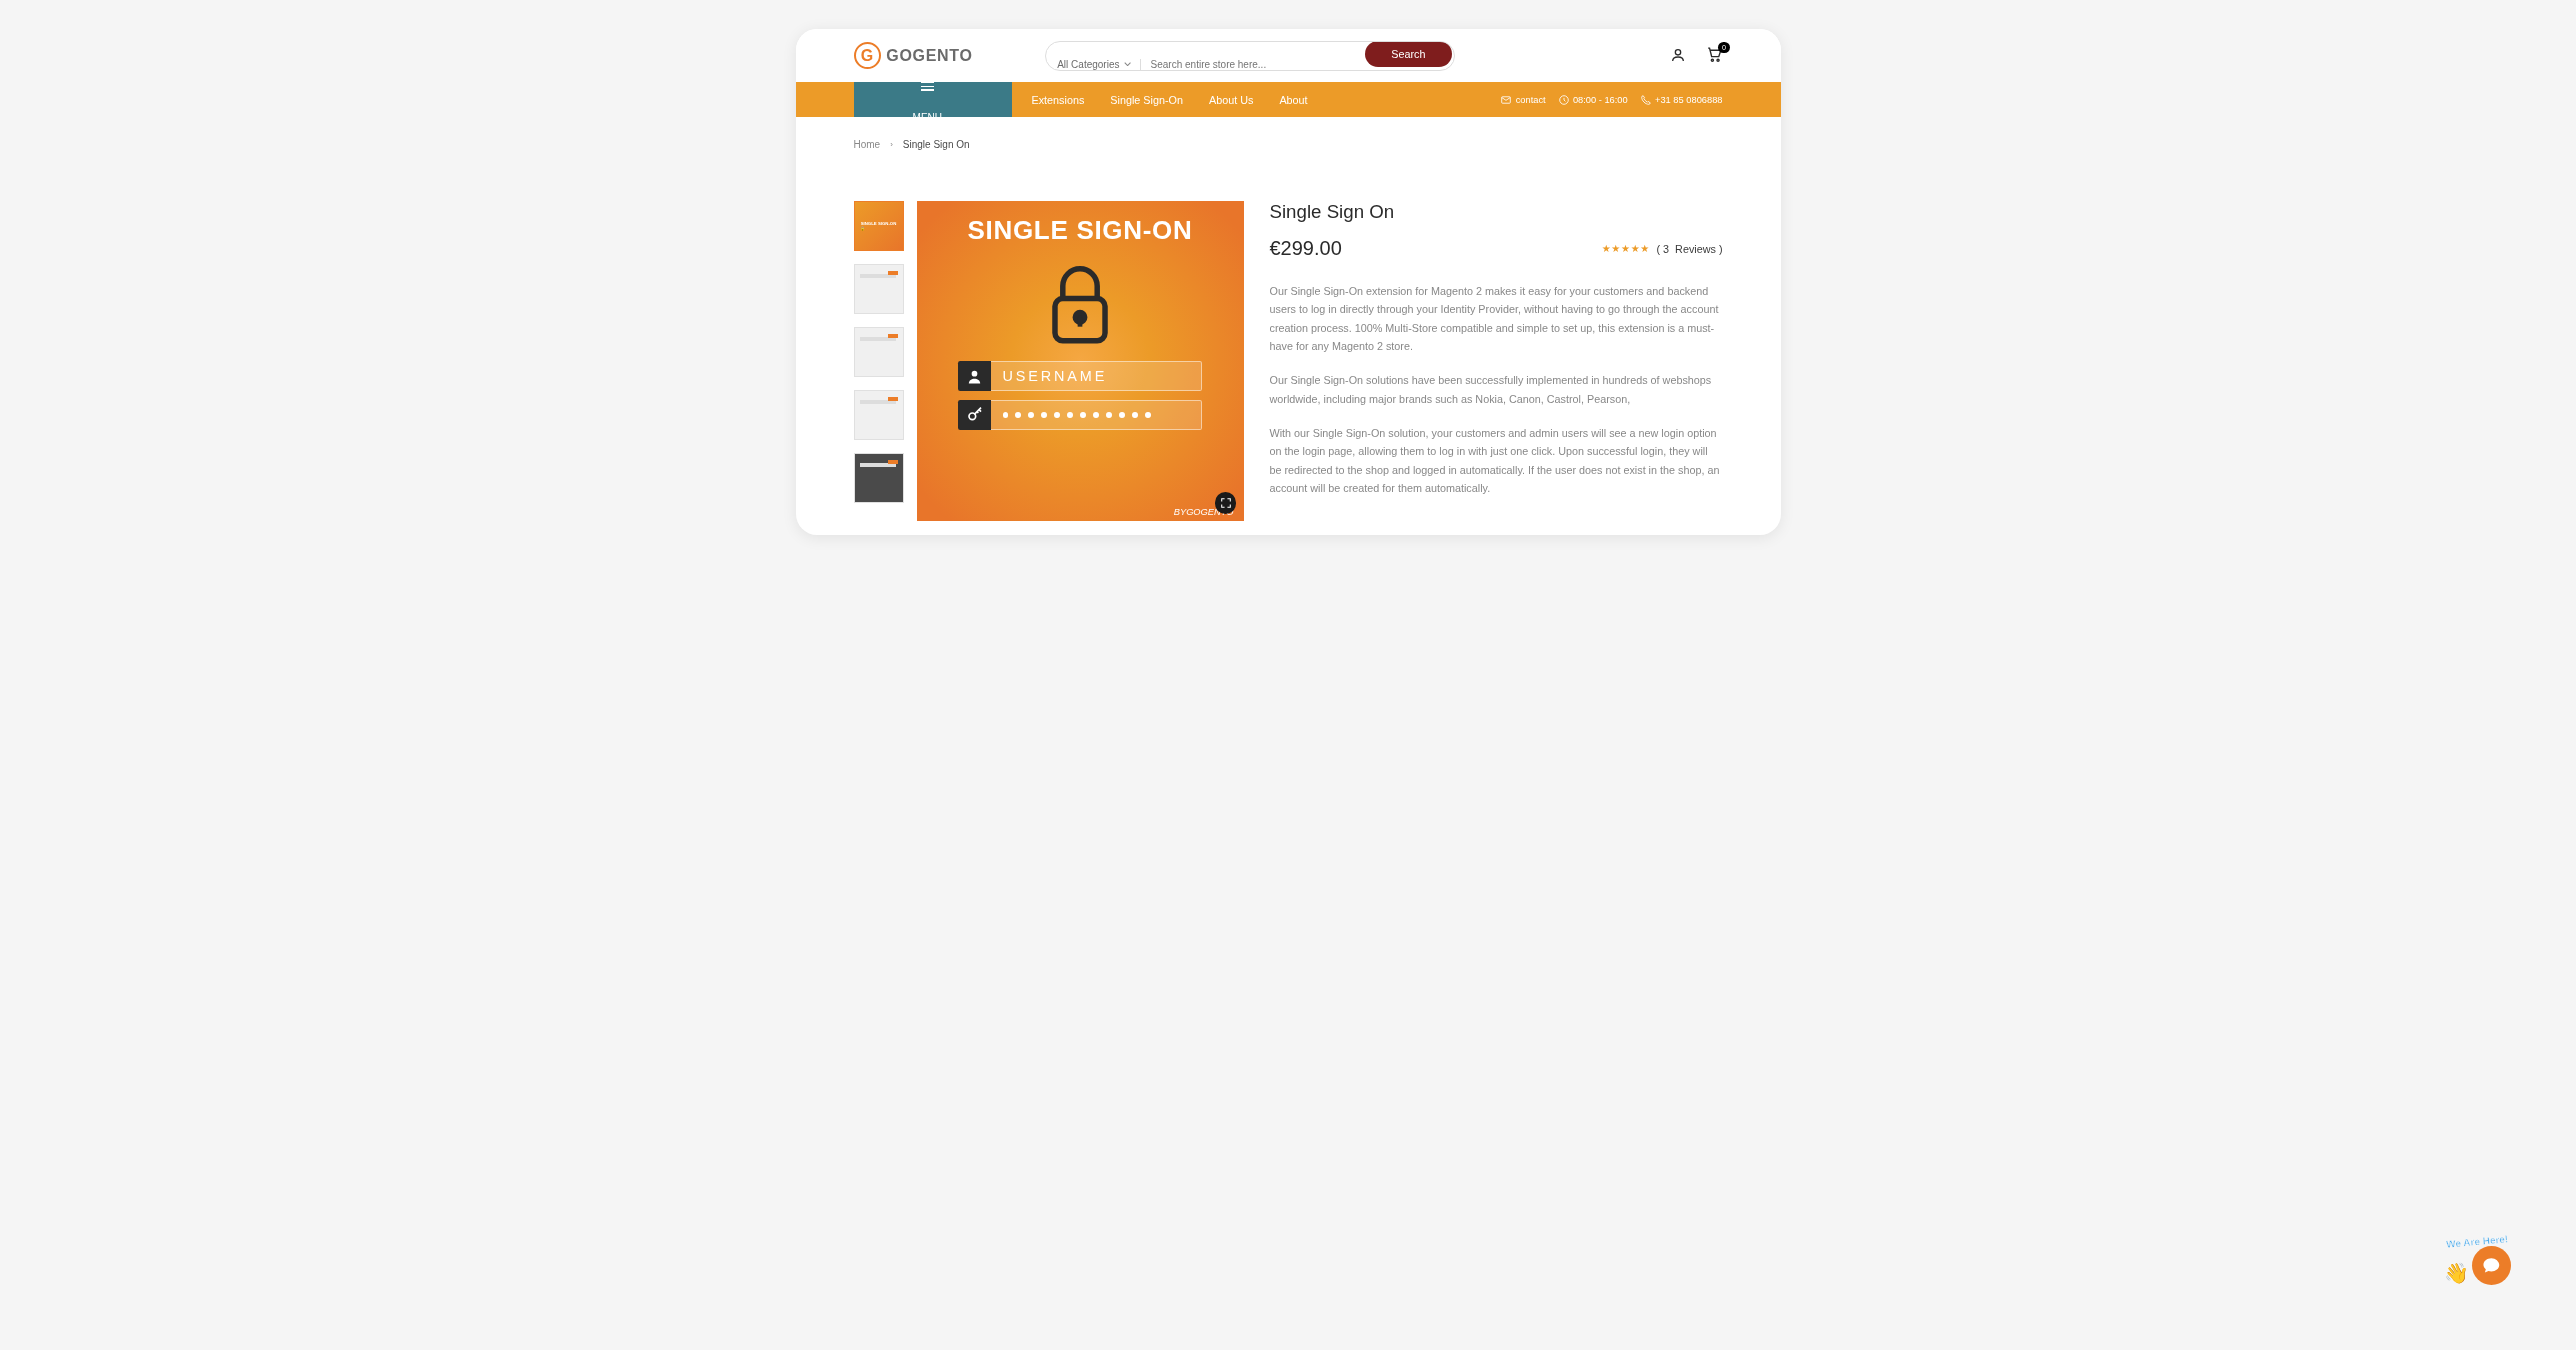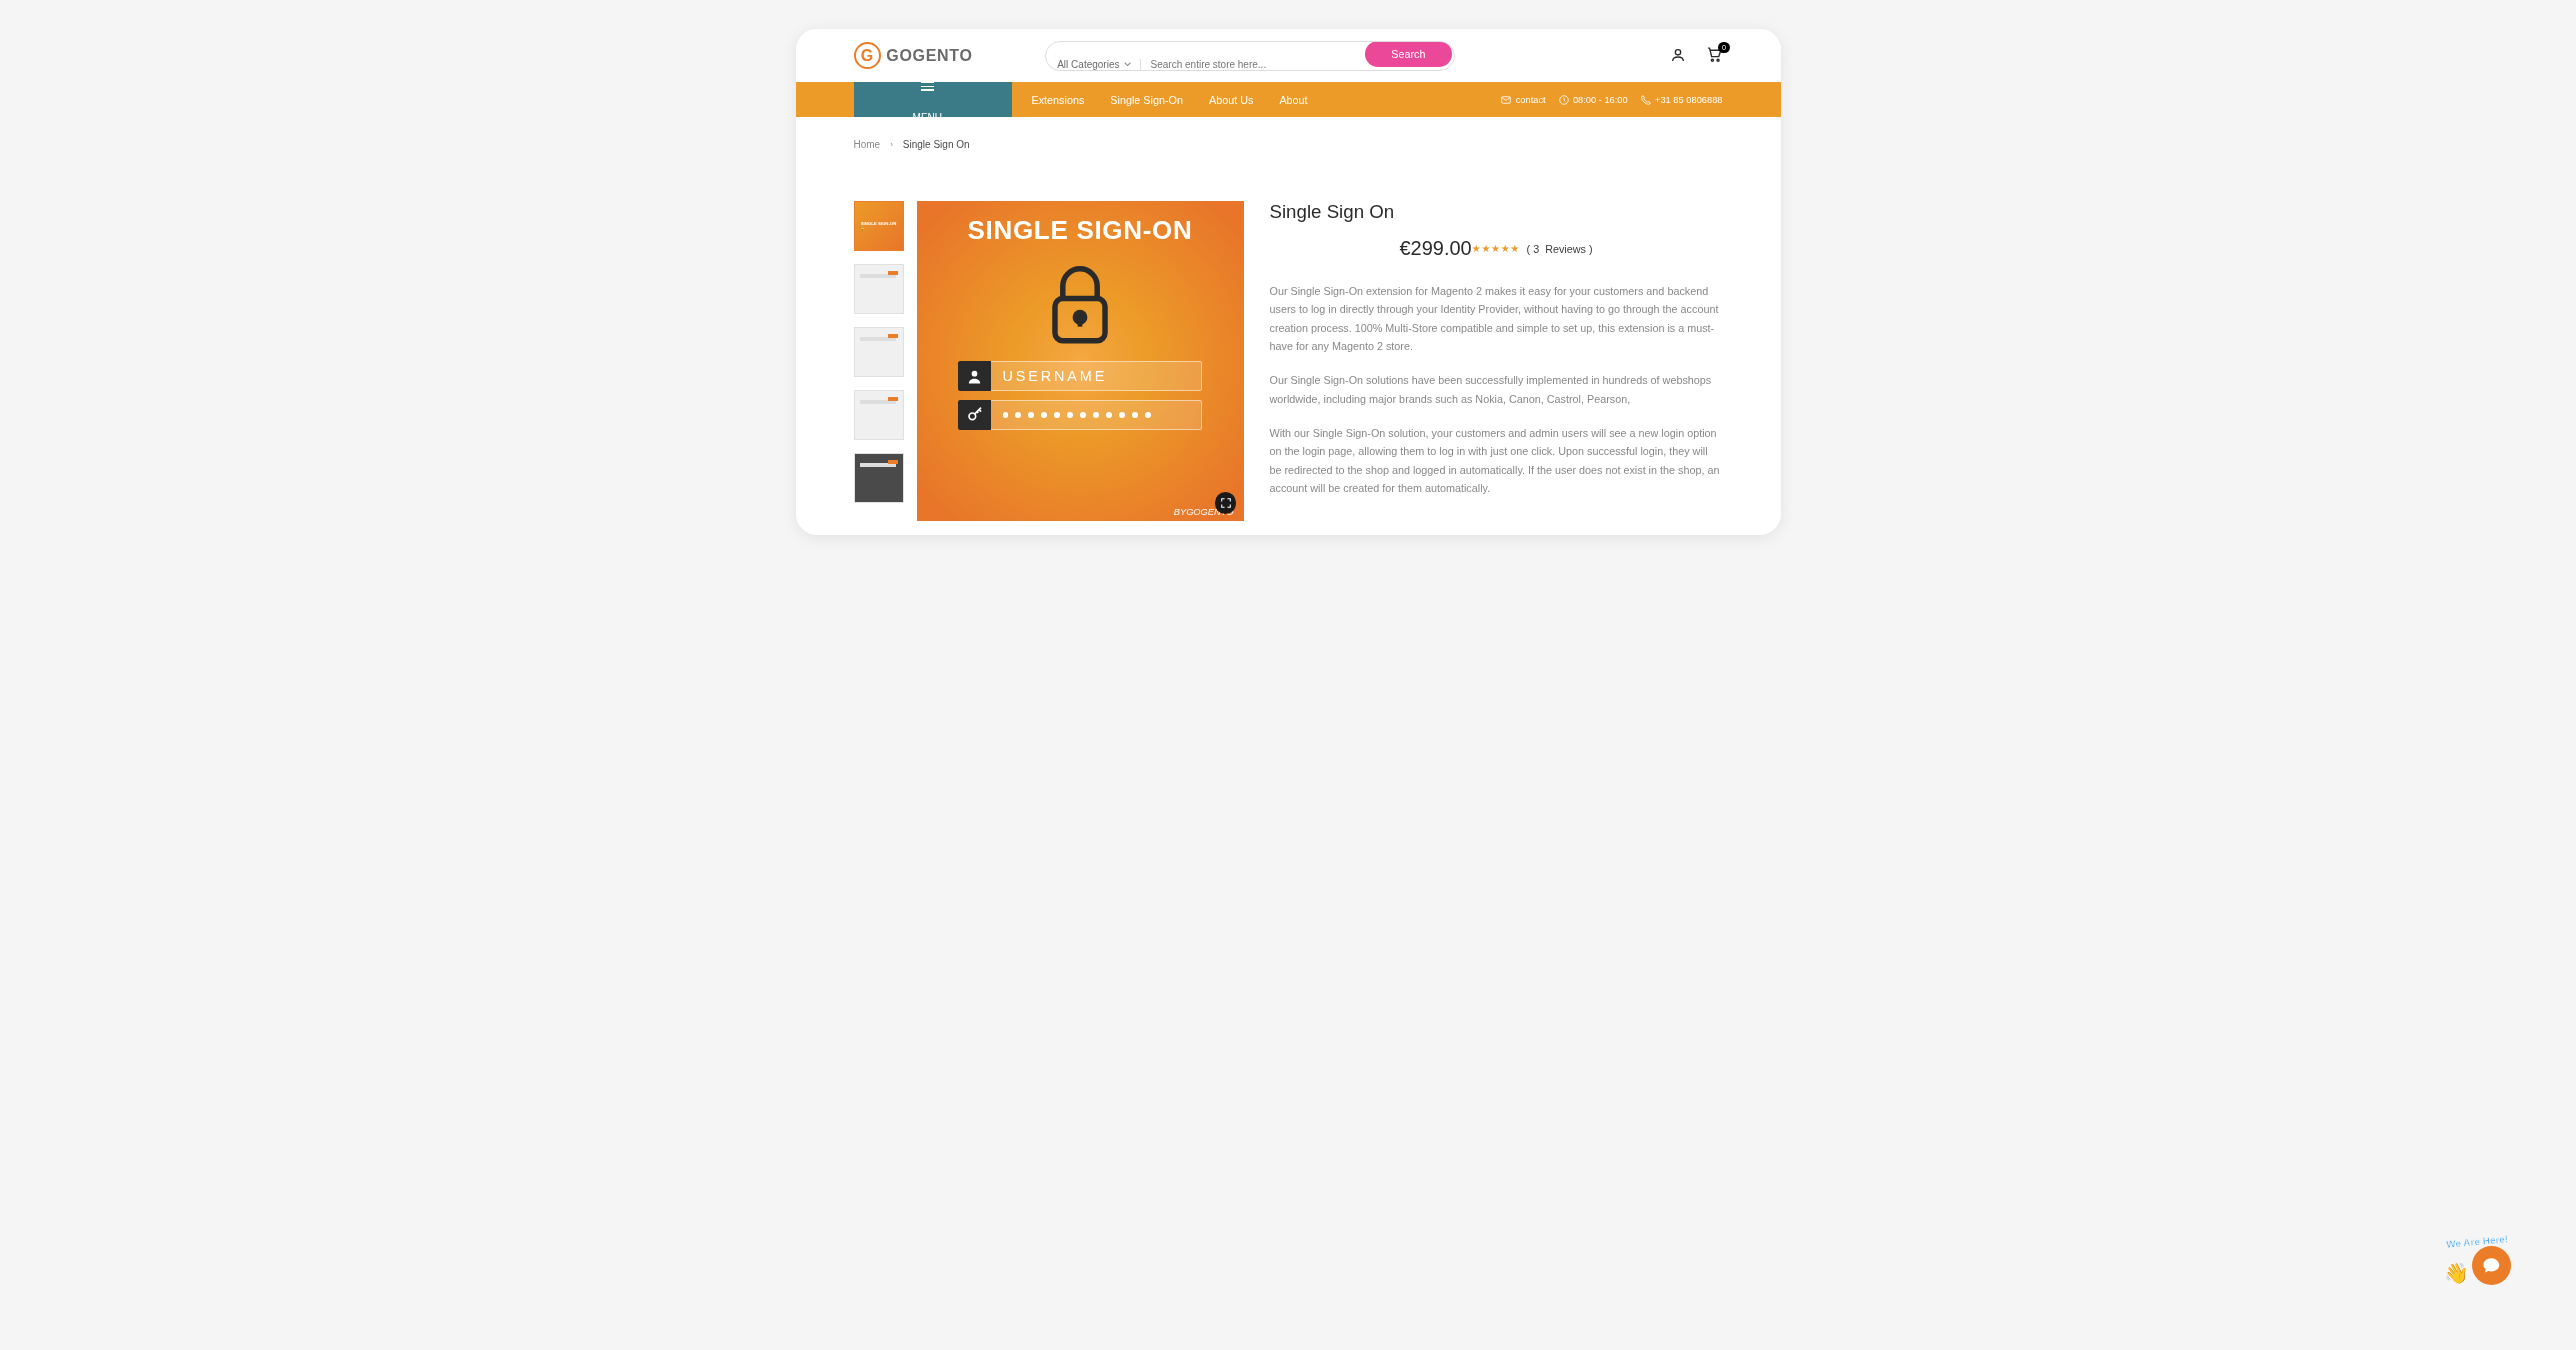--- a/index.html
+++ b/index.html
@@ -76,21 +76,21 @@
 }
 .search-input {
   flex: 1;
   border: none;
   padding: 0 10px;
   font-size: 10px;
   outline: none;
   color: #999;
 }
 .search-button {
-  background: #ec4899;
+  background: #7f1d1d;
   border: none;
   color: #fff;
   height: 26px;
   padding: 0 26px;
   border-radius: 16px;
   margin: 2.2px 2.2px 2.2px 0;
   font-size: 10.8px;
   font-weight: 500;
   cursor: pointer;
 }
@@ -344,21 +344,21 @@
 }
 .product-title {
   font-size: 18.7px;
   color: #2a2a2a;
   font-weight: 400;
   margin-bottom: 14.4px;
 }
 .price-row {
   display: flex;
   align-items: center;
-  justify-content: center;
+  justify-content: space-between;
   margin-bottom: 21.6px;
 }
 .price {
   font-size: 20px;
   color: #2a2a2a;
 }
 .rating-row {
   display: flex;
   align-items: center;
   gap: 7.2px;

